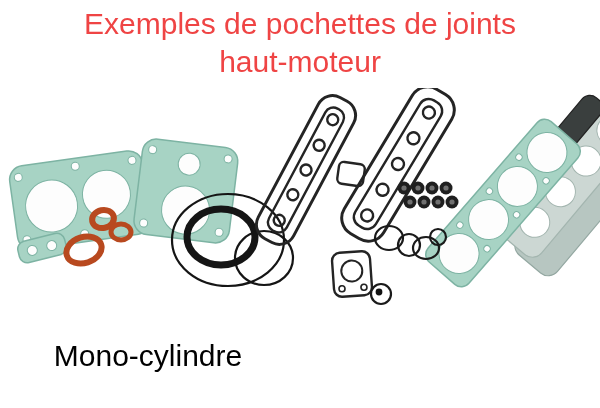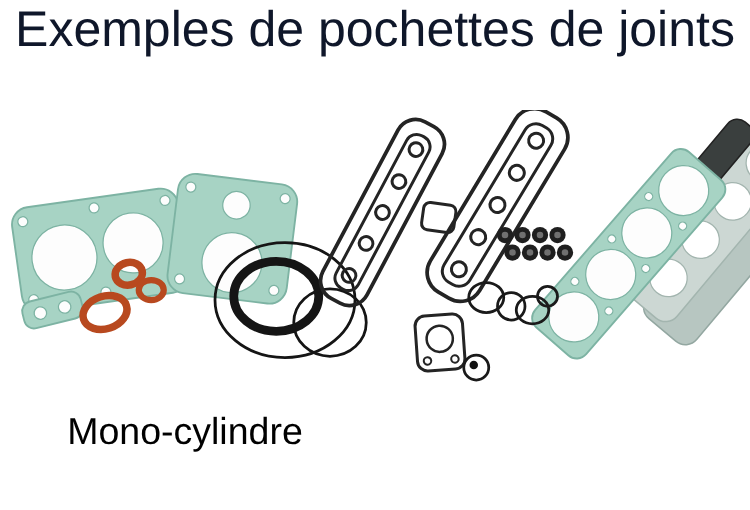--- a/index.html
+++ b/index.html
@@ -15,38 +15,38 @@
     background: var(--background, #ffffff);
     overflow: hidden;
   }
   .title {
     position: absolute;
     top: 5px;
     left: 0;
     width: 100%;
     margin: 0;
     text-align: center;
-    font-size: 40px;
+    font-size: 30px;
     line-height: 38px;
     font-weight: 400;
-    color: #0f172a;
+    color: #ef4444;
   }
   .art {
     position: absolute;
     top: 88px;
     left: 0;
   }
   .caption {
     position: absolute;
     font-size: 30px;
     color: #000;
     white-space: nowrap;
     transform: translateX(-50%);
   }
-  .caption.mono  { left: 148px; top: 329px; text-align: right; }
+  .caption.mono  { left: 148px; top: 339px; text-align: right; }
   .caption.multi { left: 446px; top: 337px; }
 
   
   .plate      { fill: var(--teal, #a7d3c4); stroke: var(--teal-dark, #7db3a3); stroke-width: 1.5; }
   .hole       { fill: #fdfdfd; stroke: var(--teal-dark, #7db3a3); stroke-width: 1; }
   .oring      { fill: none; stroke: var(--orange, #b8491f); stroke-width: 6; }
   .oring-sm   { fill: none; stroke: var(--orange, #b8491f); stroke-width: 5; }
   .ring-thin  { fill: none; stroke: #151515; stroke-width: 2.2; }
   .ring-thick { fill: none; stroke: #151515; stroke-width: 7; }
   .ring-thin2 { fill: none; stroke: #1a1a1a; stroke-width: 2.2; }
@@ -61,20 +61,21 @@
   .stack-hole { fill: #fff; stroke: #a3b5af; stroke-width: 1; }
   .stack-dark { fill: #3a3f3e; stroke: #222; stroke-width: 1.2; }
 </style>
 </head>
 <body>
 
 <div class="canvas">
 
   <h1 class="title">
     <span>Exemples de pochettes de joints</span><br>
+    <span>haut-moteur</span>
   </h1>
 
   <svg class="art" width="600" height="250" viewBox="0 0 600 250">
 
     <g>
 
       <g transform="translate(80,112) rotate(-8)">
         <rect x="-67" y="-42" width="134" height="84" rx="14" class="plate"></rect>
         <circle cx="-29" cy="2" r="26" class="hole"></circle>
         <circle cx="27" cy="-2" r="24" class="hole"></circle>

